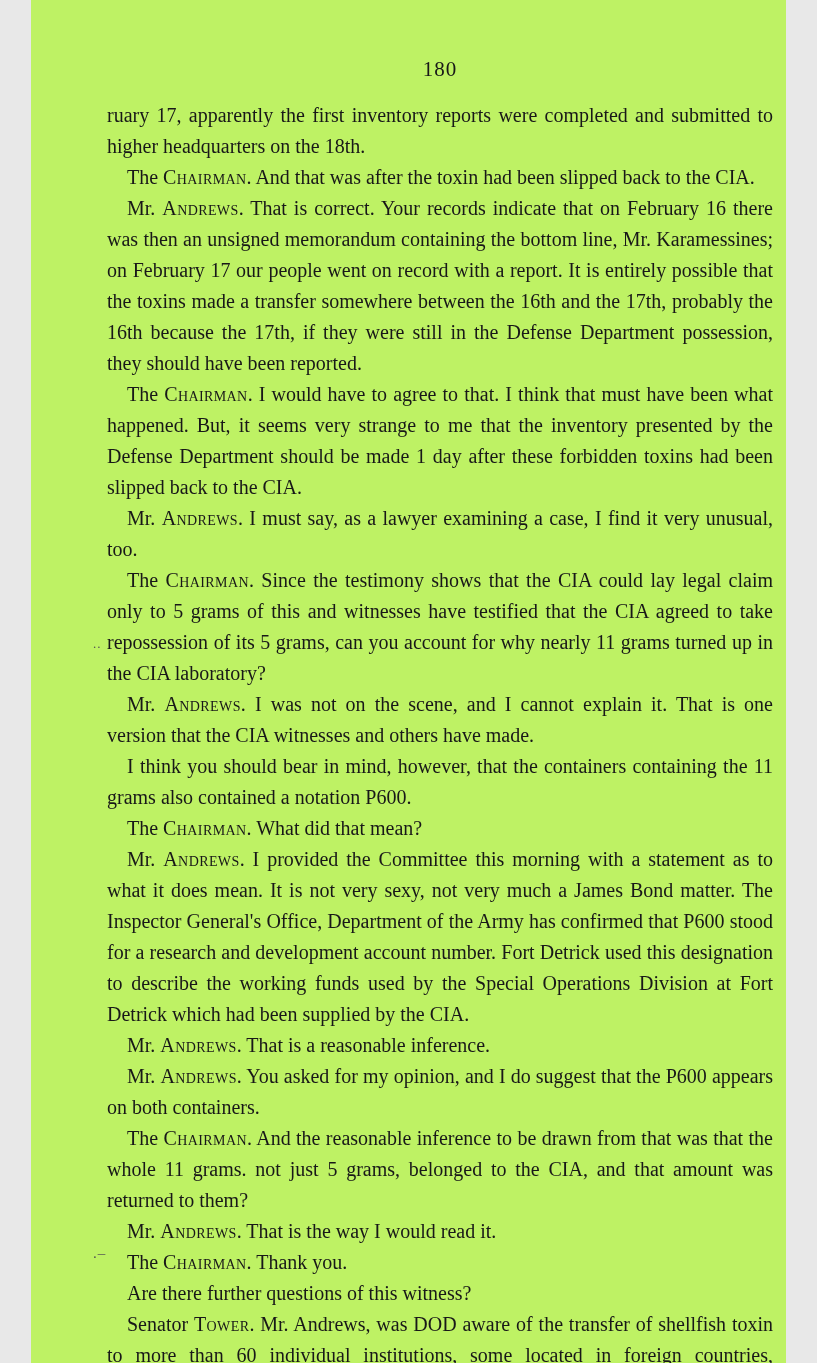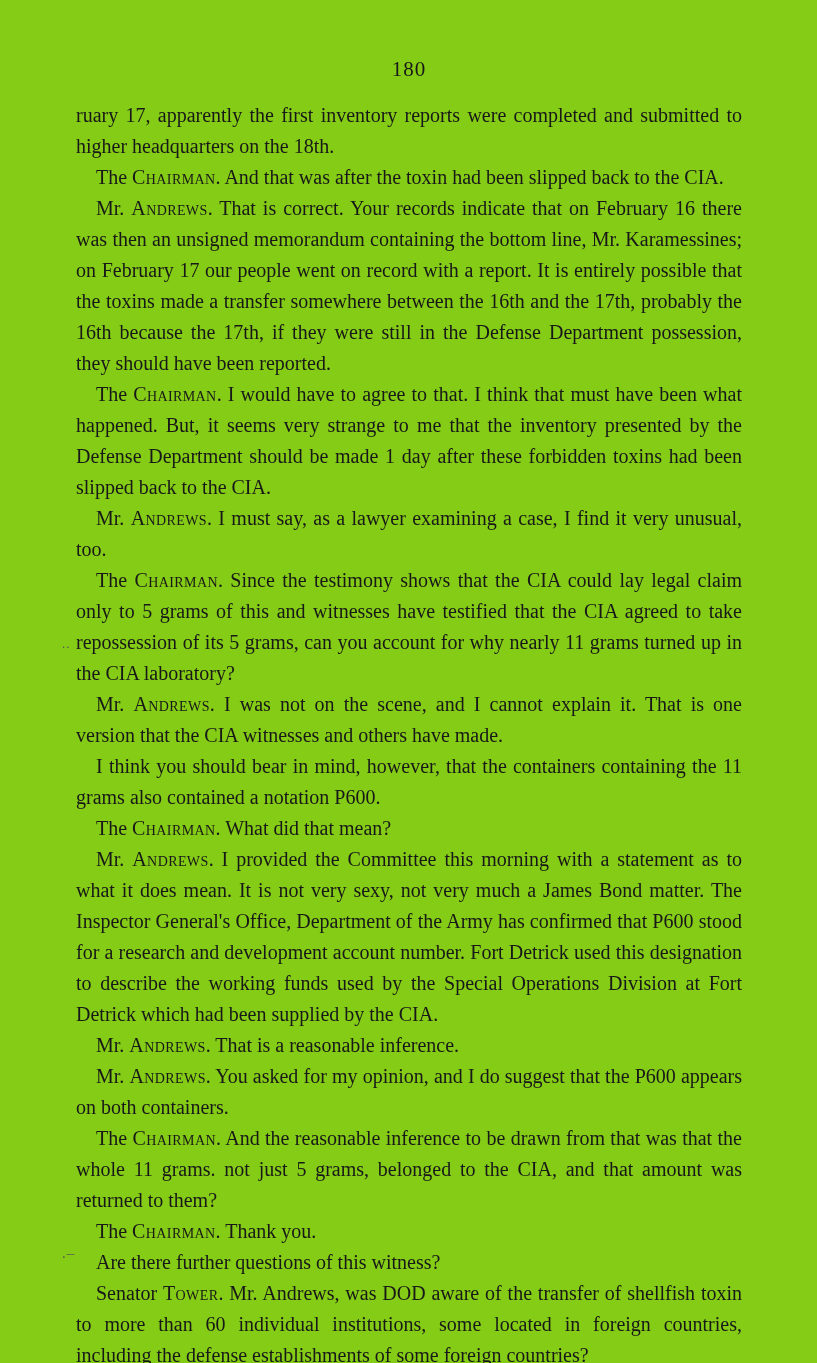--- a/index.html
+++ b/index.html
@@ -1,22 +1,22 @@
 <!DOCTYPE html>
 <html><head>
 <meta charset="utf-8">
 <style>
   html, body { margin: 0; padding: 0; }
   body { background: #e8e8e8; }
   .page {
     position: relative;
-    width: 817px;
+    width: 755px;
     height: 1363px;
     margin: 0 auto;
-    background: #84cc16;
+    background: #bef264;
     color: #181818;
     font-family: "Liberation Serif", "DejaVu Serif", serif;
     overflow: hidden;
   }
   .page-number {
     position: absolute;
     top: 57px;
     left: 76px;
     width: 666px;
     text-align: center;
@@ -79,20 +79,21 @@
     <p class="para"><span class="speaker-prefix">Mr. </span><span class="speaker">Andrews</span><span class="speech">. I provided the Committee this morning with a statement as to what it does mean. It is not very sexy, not very much a James Bond matter. The Inspector General's Office, Department of the Army has confirmed that P600 stood for a research and development account number. Fort Detrick used this designation to describe the working funds used by the Special Operations Division at Fort Detrick which had been supplied by the CIA.</span></p>
 
 
     <p class="para"><span class="speaker-prefix">Mr. </span><span class="speaker">Andrews</span><span class="speech">. That is a reasonable inference.</span></p>
 
 
     <p class="para"><span class="speaker-prefix">Mr. </span><span class="speaker">Andrews</span><span class="speech">. You asked for my opinion, and I do suggest that the P600 appears on both containers.</span></p>
 
     <p class="para"><span class="speaker-prefix">The </span><span class="speaker">Chairman</span><span class="speech">. And the reasonable inference to be drawn from that was that the whole 11 grams. not just 5 grams, belonged to the CIA, and that amount was returned to them?</span></p>
 
+    <p class="para"><span class="speaker-prefix">Mr. </span><span class="speaker">Andrews</span><span class="speech">. That is the way I would read it.</span></p>
 
     <p class="para"><span class="speaker-prefix">The </span><span class="speaker">Chairman</span><span class="speech">. Thank you.</span></p>
 
     <p class="para"><span class="speaker-prefix"></span><span class="speaker"></span><span class="speech">Are there further questions of this witness?</span></p>
 
 
     <p class="para"><span class="speaker-prefix">Senator </span><span class="speaker">Tower</span><span class="speech">. Mr. Andrews, was DOD aware of the transfer of shellfish toxin to more than 60 individual institutions, some located in foreign countries, including the defense establishments of some foreign countries?</span></p>
 
 
   </div>

